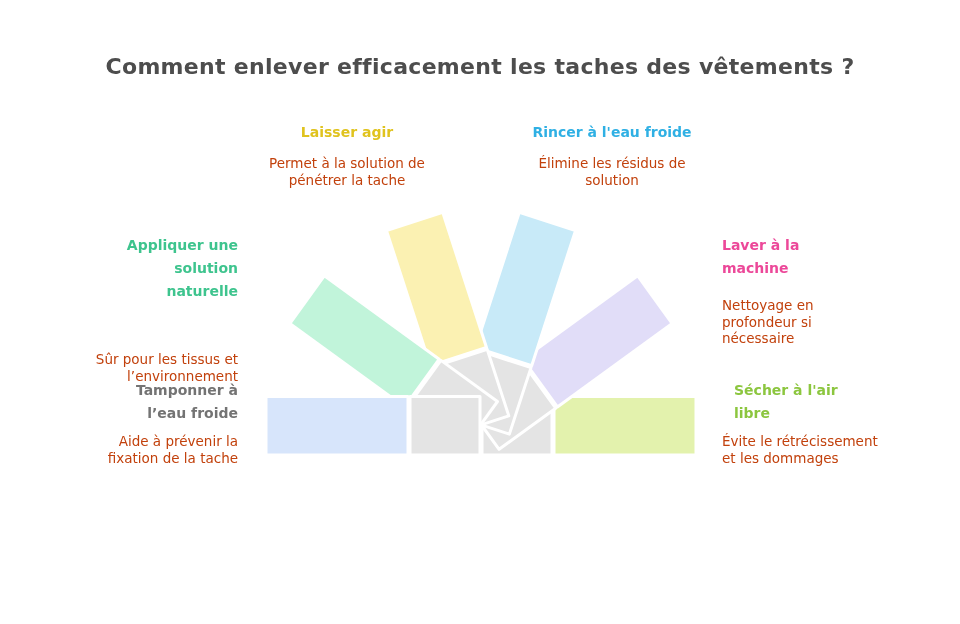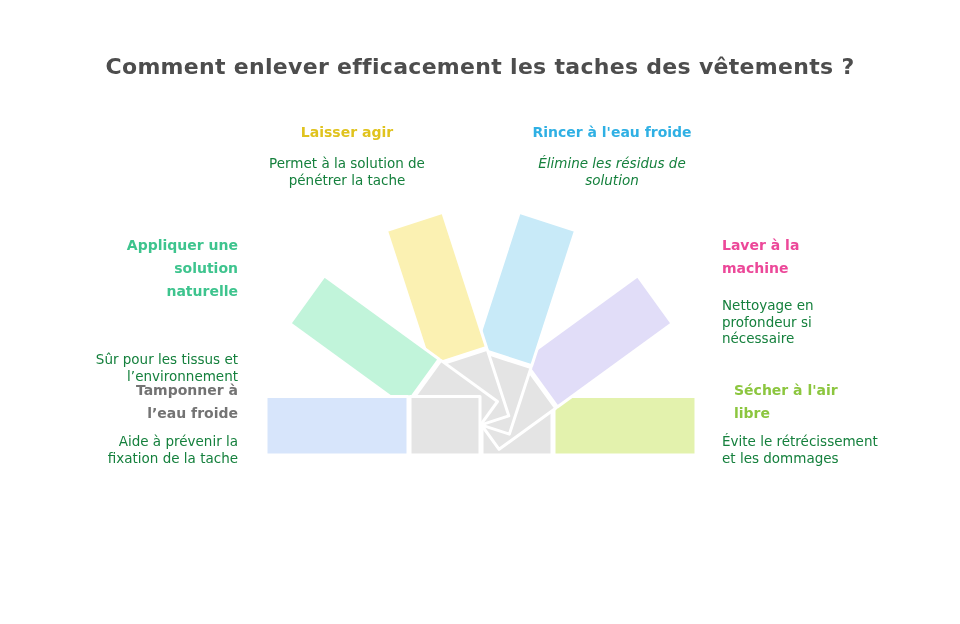--- a/index.html
+++ b/index.html
@@ -14,21 +14,21 @@
     text-align:center; font-size:22px; font-weight:bold;
     letter-spacing:.3px; color:#4d4d4d; white-space:pre-line;
   }
   .fan-svg { position:absolute; left:0; top:0; }
   .step-title {
     position:absolute; font-size:14px; font-weight:bold;
     line-height:23px; white-space:pre-line;
   }
   .step-desc {
     position:absolute; font-size:13.5px; font-weight:normal;
-    line-height:16.5px; color:#15803d; white-space:pre-line;
+    line-height:16.5px; color:#c2410c; white-space:pre-line;
   }
   .center { transform:translateX(-50%); text-align:center; }
   .right-col { text-align:left; }
   .left-col { text-align:right; }
   .watermark {
     position:absolute; right:22px; top:585px;
     display:flex; align-items:center; gap:14px;
     font-size:16px; color:#c3c3c3;justify-content:center;
   }
   .watermark .brand { color:#bdbdbd; font-weight:normal; }
@@ -62,21 +62,21 @@
       <polygon points="410,396.5 480,396.5 480,455 410,455" fill="#e4e4e4"></polygon>
       <polygon points="266,396.5 408,396.5 408,455 266,455" fill="#d7e5fb"></polygon>
     </g>
   </svg>
 
   <div class="step-title center" style="left: 347px; top: 121px; color: rgb(224, 195, 30);">Laisser agir</div>
   <div class="step-desc center" style="left:347px; top:155px;">Permet à la solution de
 pénétrer la tache</div>
 
   <div class="step-title center" style="left: 612px; top: 121px; color: rgb(47, 176, 228); text-align: center;">Rincer à l'eau froide</div>
-  <div class="step-desc center" style="left:612px; top:155px;font-style:italic;">Élimine les résidus de
+  <div class="step-desc center" style="left:612px; top:155px;">Élimine les résidus de
 solution</div>
 
   <div class="step-title left-col" style="right: 722px; top: 234px; color: rgb(62, 196, 142);">Appliquer une
 solution
 naturelle</div>
   <div class="step-desc left-col" style="right:722px; top:315px;margin-top:36px;">Sûr pour les tissus et
 l’environnement</div>
 
   <div class="step-title left-col" style="right: 722px; top: 379px; color: #737373;">Tamponner à
 l’eau froide</div>

